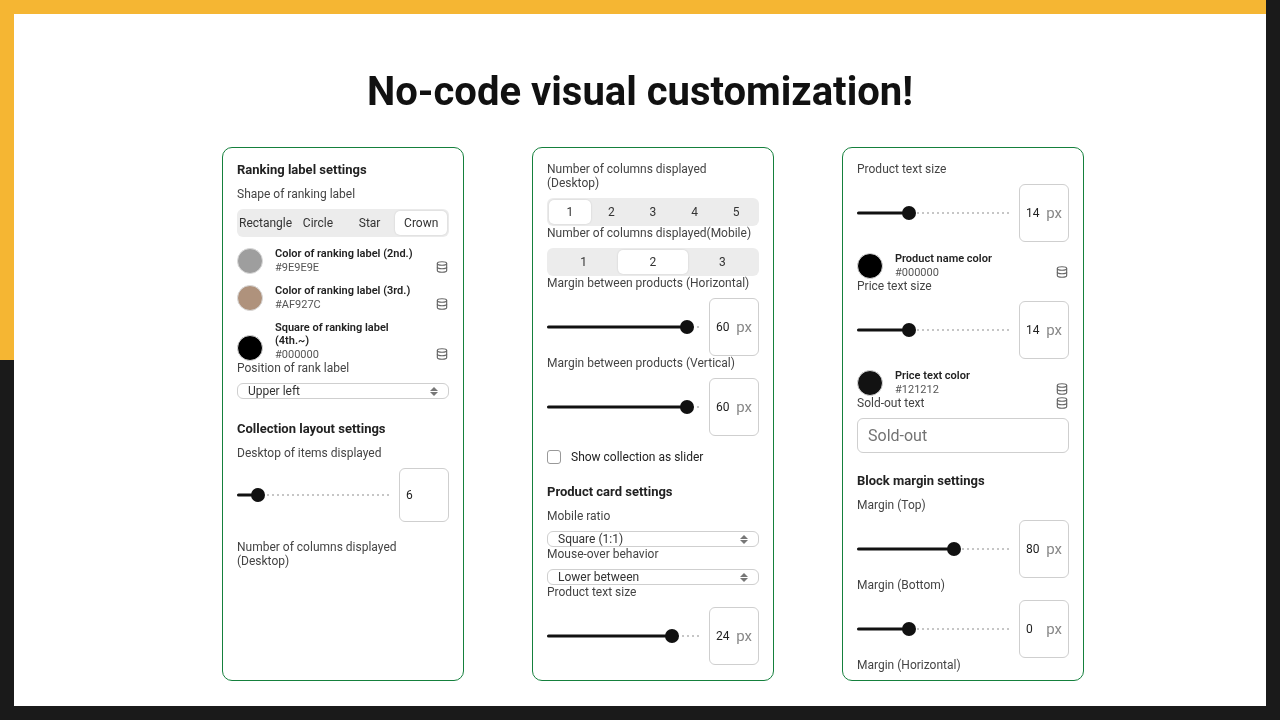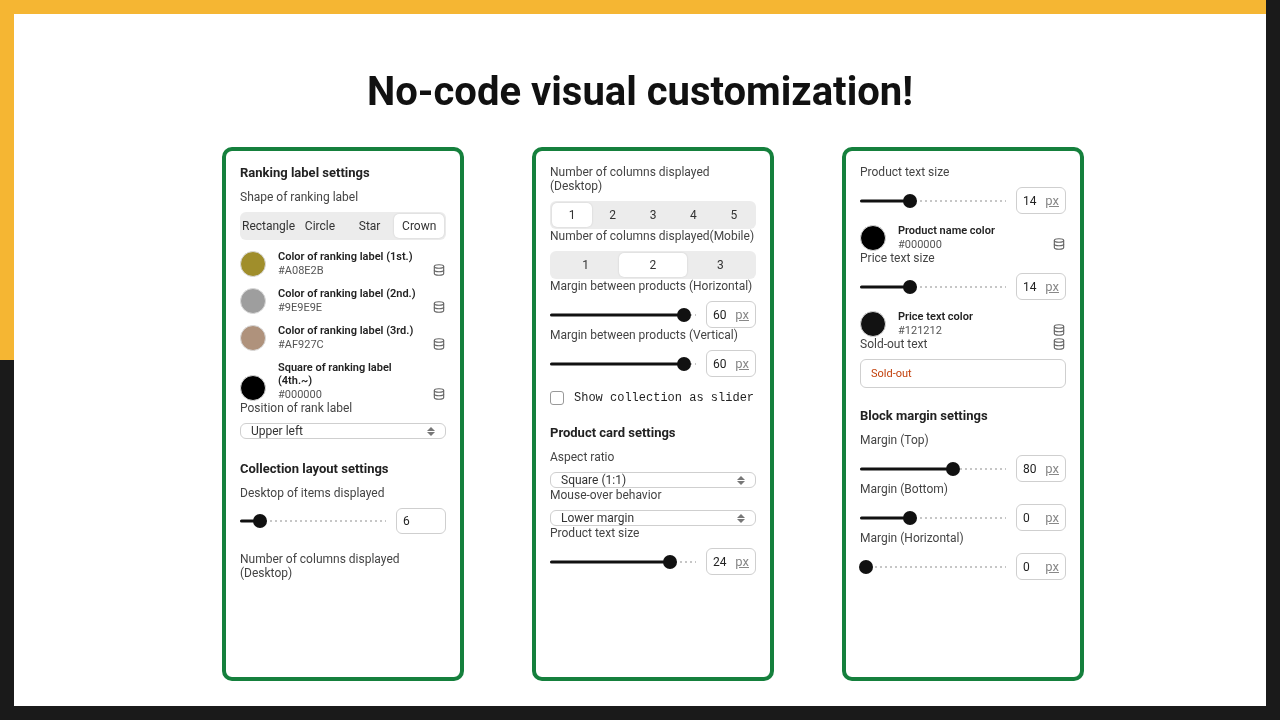--- a/index.html
+++ b/index.html
@@ -4,21 +4,21 @@
 <style>
   * { box-sizing: border-box; margin: 0; padding: 0; }
   html, body { width: 1280px; height: 720px; font-family: -apple-system, BlinkMacSystemFont, "Segoe UI", Roboto, sans-serif; }
   body { position: relative; background: #1a1a1a; overflow: hidden; }
   .yellow-frame { position: absolute; left: 14px; right: 14px; top: 0; bottom: 14px; background: #f5b633; }
   .yellow-offset { position: absolute; left: 0; top: 0; width: 360px; height: 360px; background: #f5b633; }
   .white-canvas { position: absolute; left: 14px; right: 14px; top: 14px; bottom: 14px; background: #fff; padding-top: 54px; }
   .headline { font-size: 40px; font-weight: 700; text-align: center; color: #111; margin-bottom: 32px; }
   .panels { display: flex; gap: 68px; padding: 0 196px 0 208px; }
 
-  .panel { background: #fff; border: 4px solid #15803d; border-radius: 10px; width: 242px; height: 534px; overflow: hidden; flex: 0 0 auto; font-size: 12px; color: #222; box-shadow: 0 0 0 rgba(0,0,0,0); }
+  .panel { background: #fff; border: 1px solid #15803d; border-radius: 10px; width: 242px; height: 534px; overflow: hidden; flex: 0 0 auto; font-size: 12px; color: #222; box-shadow: 0 0 0 rgba(0,0,0,0); }
   .panel-inner { padding: 14px 14px 0; }
   .section-title { font-weight: 700; font-size: 13px; margin-bottom: 10px; }
   .field-label { color: #444; font-size: 12px; margin-bottom: 8px; }
 
   .seg-group { display: flex; background: #ececec; border-radius: 6px; padding: 2px; }
   .seg-item { flex: 1; text-align: center; padding: 5px 0; font-size: 12px; color: #333; border-radius: 5px; cursor: pointer; }
   .seg-item.active { background: #fff; box-shadow: 0 0 2px rgba(0,0,0,0.15); }
 
   .swatch-row { display: flex; align-items: flex-end; gap: 12px; margin-top: 10px; }
   .swatch { width: 26px; height: 26px; border-radius: 50%; border: 1px solid #d9d9d9; flex: 0 0 auto; }
@@ -31,26 +31,26 @@
   .select-caret { position: absolute; right: 8px; top: 50%; transform: translateY(-50%); width: 10px; height: 14px; display: flex; flex-direction: column; justify-content: center; gap: 1px; }
   .caret-up, .caret-down { width: 0; height: 0; border-left: 4px solid transparent; border-right: 4px solid transparent; }
   .caret-up { border-bottom: 4px solid #777; }
   .caret-down { border-top: 4px solid #777; }
 
   .slider-row { display: flex; align-items: center; gap: 10px; }
   .slider { position: relative; flex: 1; height: 18px; }
   .slider-track { position: absolute; left: 0; right: 0; top: 50%; transform: translateY(-50%); height: 2px; background: repeating-linear-gradient(to right, #c6c6c6, #c6c6c6 2px, transparent 2px, transparent 5px); }
   .slider-fill { position: absolute; left: 0; top: 50%; transform: translateY(-50%); height: 3px; background: #111; border-radius: 2px; }
   .slider-thumb { position: absolute; top: 50%; transform: translate(-50%, -50%); width: 14px; height: 14px; border-radius: 50%; background: #111; }
-  .slider-input { width: 50px; border: 1px solid #cfcfcf; border-radius: 6px; padding: 5px 6px; font-size: 12px; display: flex; justify-content: space-between; align-items: center; }
-  .slider-input .unit { color: #888; font-size: 13px; text-decoration: underline; }
-
-  .text-input { width: 100%; border: 1px solid #cfcfcf; border-radius: 6px; padding: 7px 10px; font-size: 11px; color: #c2410c; }
-
-  .checkbox-row { display: flex; align-items: center; gap: 10px; margin-top: 14px; font-family: Liberation Mono, monospace; }
+  .slider-input { width: 50px; border: 1px solid #cfcfcf; border-radius: 6px; padding: 19px 6px; font-size: 12px; display: flex; justify-content: space-between; align-items: center; }
+  .slider-input .unit { color: #888; font-size: 15px; }
+
+  .text-input { width: 100%; border: 1px solid #cfcfcf; border-radius: 6px; padding: 7px 10px; font-size: 16px; color: #737373; }
+
+  .checkbox-row { display: flex; align-items: center; gap: 10px; margin-top: 14px; }
   .checkbox { width: 14px; height: 14px; border: 1.5px solid #999; border-radius: 3px; }
 
   svg { display: block; }
 </style>
 </head>
 <body>
 
 <div class="yellow-offset"></div>
 <div class="yellow-frame"></div>
 <div class="white-canvas">
@@ -64,32 +64,20 @@
 
         <div class="field-label">Shape of ranking label</div>
         <div class="seg-group">
           <div class="seg-item">Rectangle</div>
           <div class="seg-item">Circle</div>
           <div class="seg-item">Star</div>
           <div class="seg-item active">Crown</div>
         </div>
 
 
-        <div class="swatch-row">
-          <div class="swatch" style="background:#A08E2B"></div>
-          <div class="swatch-texts">
-            <div class="swatch-label">Color of ranking label (1st.)</div>
-            <div class="swatch-hex">#A08E2B</div>
-          </div>
-          <svg class="stack-icon" viewBox="0 0 24 24" fill="none" stroke="currentColor" stroke-width="2">
-              <ellipse cx="12" cy="6" rx="8" ry="3"></ellipse>
-              <path d="M4 6v6c0 1.7 3.6 3 8 3s8-1.3 8-3V6"></path>
-              <path d="M4 12v6c0 1.7 3.6 3 8 3s8-1.3 8-3v-6"></path>
-            </svg>
-        </div>
 
         <div class="swatch-row">
           <div class="swatch" style="background:#9E9E9E"></div>
           <div class="swatch-texts">
             <div class="swatch-label">Color of ranking label (2nd.)</div>
             <div class="swatch-hex">#9E9E9E</div>
           </div>
           <svg class="stack-icon" viewBox="0 0 24 24" fill="none" stroke="currentColor" stroke-width="2">
               <ellipse cx="12" cy="6" rx="8" ry="3"></ellipse>
               <path d="M4 6v6c0 1.7 3.6 3 8 3s8-1.3 8-3V6"></path>
@@ -194,32 +182,32 @@
             </div>
         </div>
 
         <div class="checkbox-row">
           <div class="checkbox"></div>
           <span>Show collection as slider</span>
         </div>
 
         <div class="section-title" style="margin-top:20px">Product card settings</div>
 
-        <div class="field-label">Aspect ratio</div>
+        <div class="field-label">Mobile ratio</div>
         <div class="select-box">
           <span>Square (1:1)</span>
           <span class="select-caret">
               <span class="caret-up"></span>
               <span class="caret-down"></span>
             </span>
         </div>
 
         <div class="field-label">Mouse-over behavior</div>
         <div class="select-box">
-          <span>Lower margin</span>
+          <span>Lower between</span>
           <span class="select-caret">
               <span class="caret-up"></span>
               <span class="caret-down"></span>
             </span>
         </div>
 
         <div class="field-label">Product text size</div>
         <div class="slider-row">
           <div class="slider">
             <div class="slider-track"></div>

